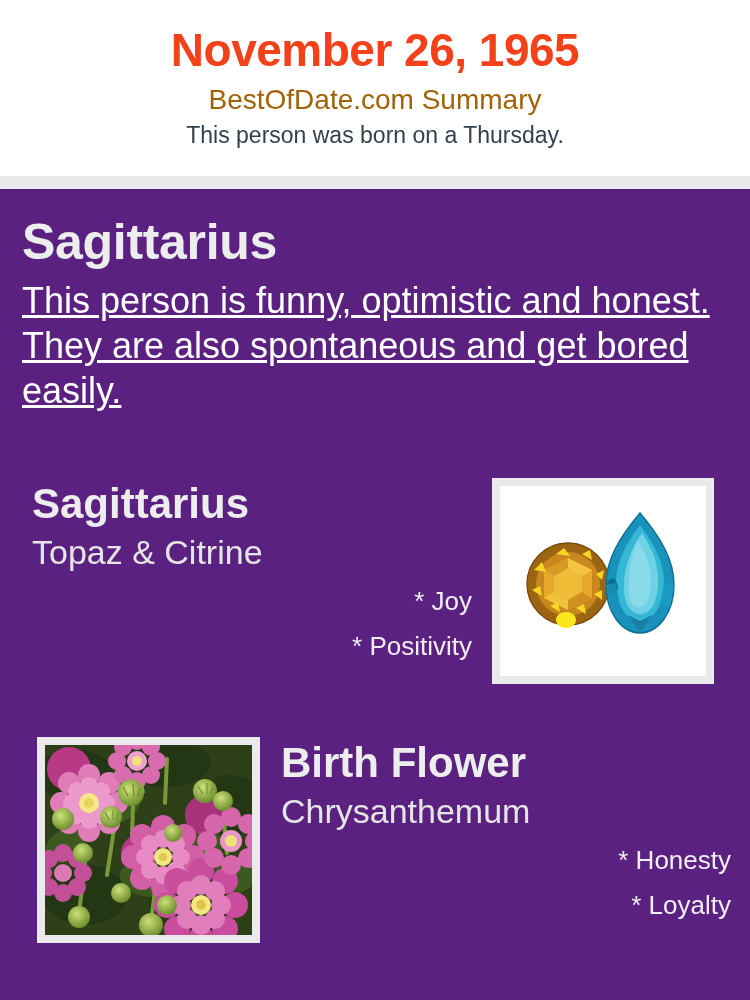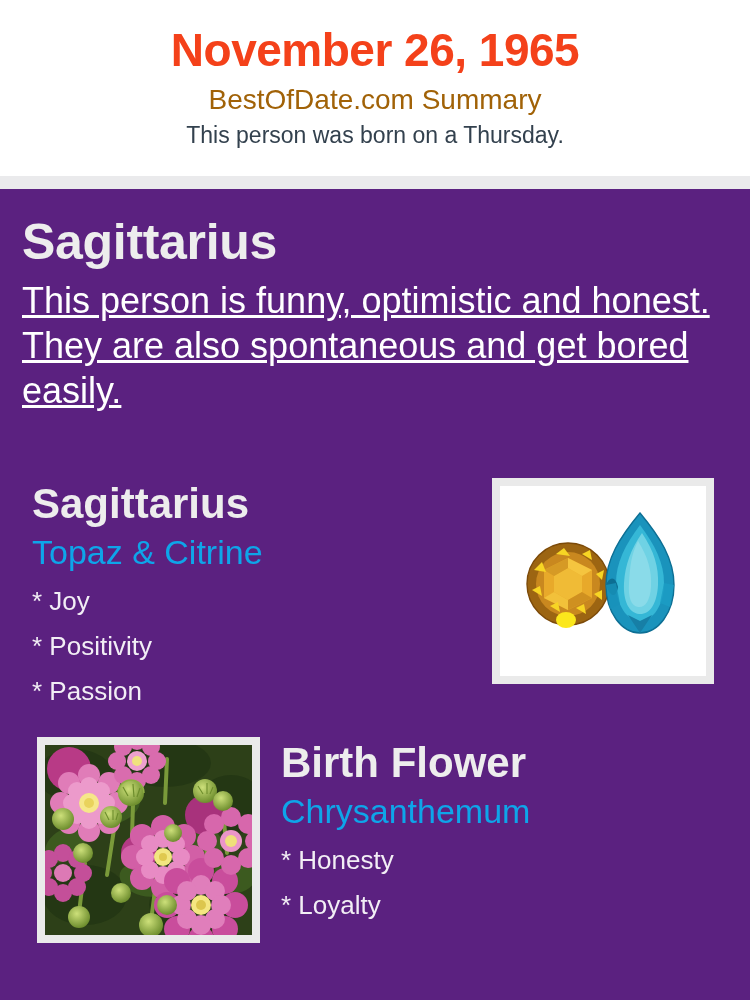--- a/index.html
+++ b/index.html
@@ -105,32 +105,33 @@
     line-height: 52px;
     font-weight: 700;
     color: #ededed;
   }
   .section-sub {
     margin: 0;
     padding-top: 1px;
     font-size: 34px;
     line-height: 42px;
     font-weight: 400;
-    color: #0ea5e9;
+    color: #e5e5e5;
   }
   .trait-list {
     margin: 0;
     padding: 6px 0 0 0;
     list-style: none;
   }
   .trait-list li {
     font-size: 26px;
     line-height: 45px;
     font-weight: 400;
     color: #f2eef5;
+    text-align: right;
   }
 
   
   .photo-frame {
     position: absolute;
     background: #eaeaea;
     padding: 8px;
     box-sizing: border-box;
   }
   .photo-inner {
@@ -179,21 +180,20 @@
     <h2 class="zodiac-name">Sagittarius</h2>
     <p class="zodiac-desc">This person is funny, optimistic and honest. They are also spontaneous and get bored easily.</p>
   </div>
 
   <div class="stone-text">
     <h2 class="section-title">Sagittarius</h2>
     <div class="section-sub">Topaz &amp; Citrine</div>
     <ul class="trait-list">
       <li>* Joy</li>
       <li>* Positivity</li>
-      <li>* Passion</li>
     </ul>
   </div>
 
   <div class="photo-frame" id="gem-frame">
     <div class="photo-inner">
       <svg viewBox="0 0 206 190" width="100%" height="100%" preserveAspectRatio="xMidYMid slice">
         <rect x="0" y="0" width="206" height="190" fill="#ffffff"></rect>
 
         <g transform="translate(68,98)">
           <ellipse cx="0" cy="26" rx="20" ry="7" fill="#f6dc18" opacity="0.95"></ellipse>

